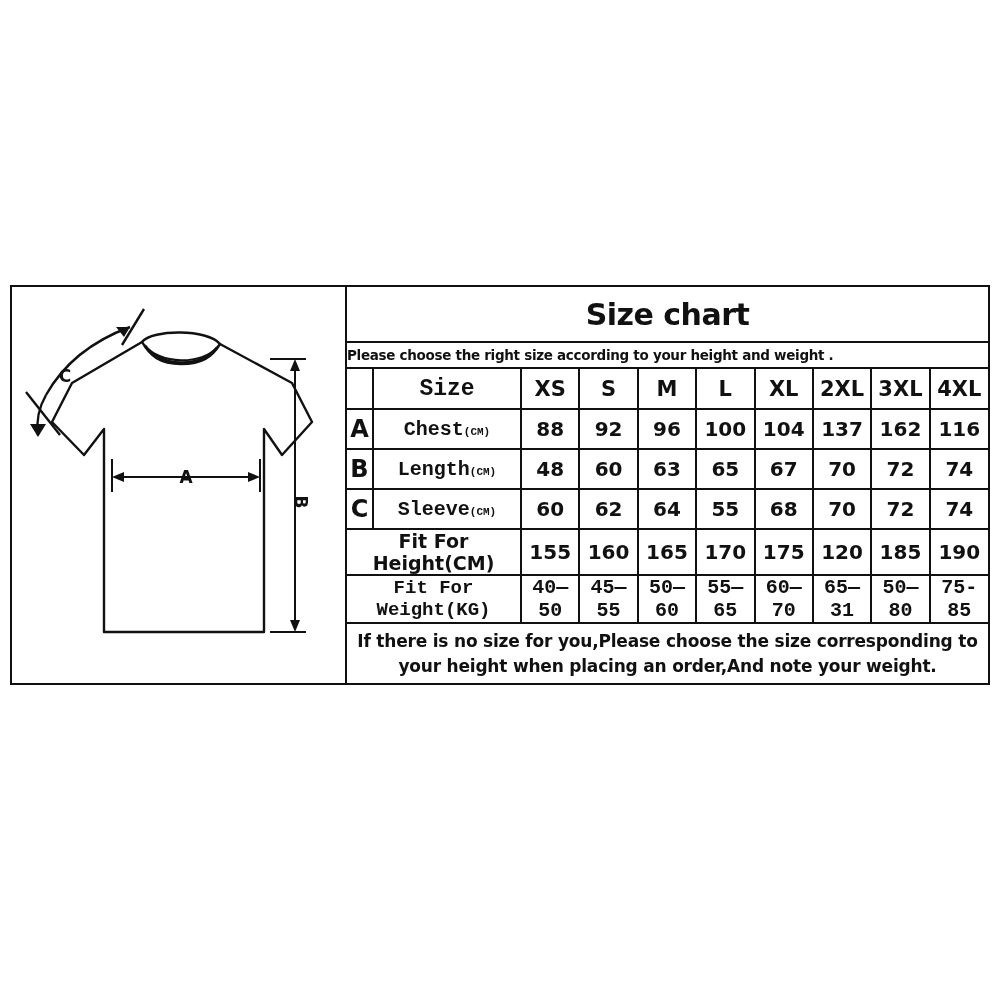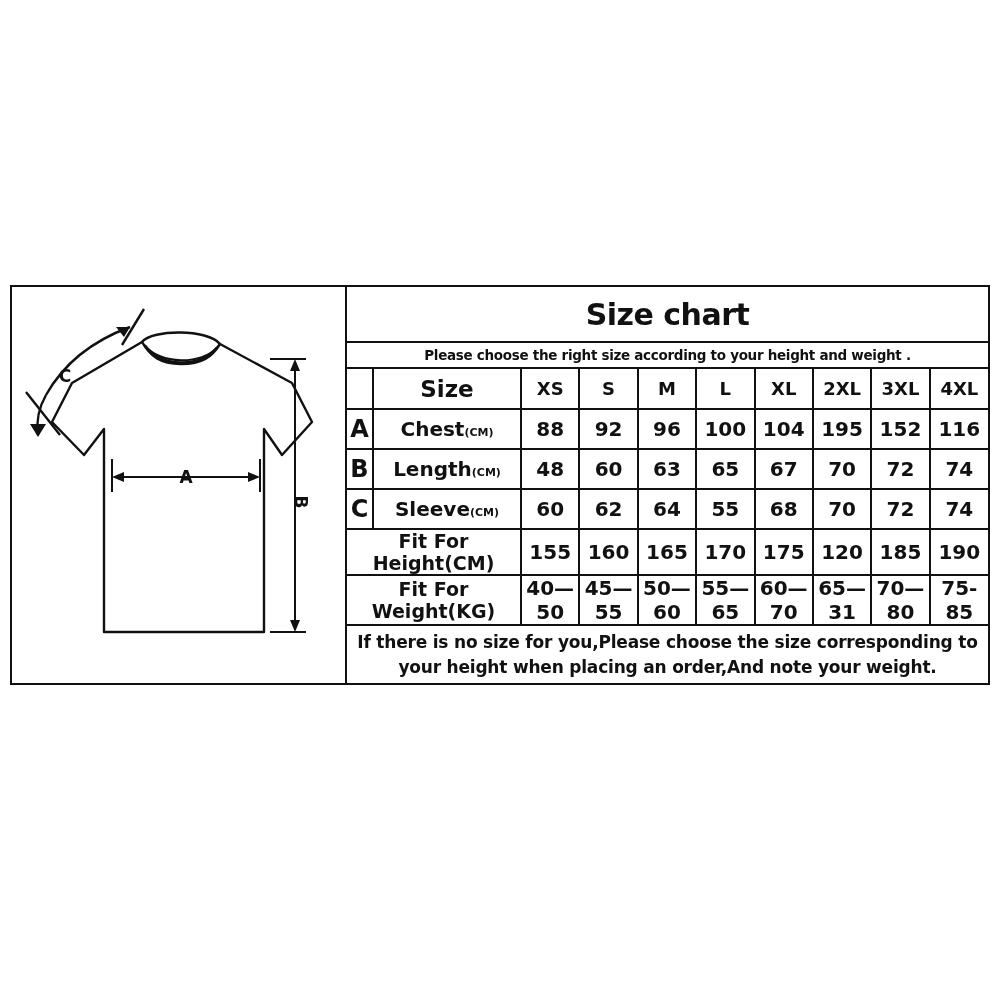--- a/index.html
+++ b/index.html
@@ -63,21 +63,21 @@
     font-size: 30px;
     font-weight: bold;
     letter-spacing: -0.5px;
     font-family: "DejaVu Sans", sans-serif;
   }
   .subtitle-row {
     height: 26px;
     border-bottom: 2px solid #111;
     display: flex;
     align-items: center;
-    justify-content: center;
+    justify-content: flex-start;
     box-sizing: border-box;
   }
   .subtitle-row .subtitle {
     font-size: 13.5px;
     font-weight: bold;
     letter-spacing: -0.3px;
   }
   table.sizes {
     border-collapse: collapse;
     width: 100%;
@@ -92,30 +92,31 @@
     vertical-align: middle;
     font-weight: bold;
     box-sizing: border-box;
   }
   table.sizes tr td:first-child,
   table.sizes tr th:first-child {
     border-left: 0;
   }
   table.sizes tr:last-child td {
     border-bottom: 0;
+    font-family: Liberation Mono, monospace;
   }
   table.sizes tr td:last-child,
   table.sizes tr th:last-child {
     border-right: 0;
   }
   .col-letter { width: 26px; font-size: 24px; }
-  .col-label  { width: 148px; }
+  .col-label  { width: 148px; font-family: Liberation Mono, monospace; }
   .hdr-row td { height: 40px; }
   .hdr-size { font-size: 23px; }
-  .hdr-val  { font-size: 18px; }
+  .hdr-val  { font-size: 21px; }
   .body-row td { height: 40px; }
   .row-label {
     font-size: 20px;
     text-align: center;
   }
   .row-label .unit {
     font-size: 11px;
     vertical-align: baseline;
   }
   .cell-val { font-size: 20px; }
@@ -217,22 +218,22 @@
         </tr>
 
         <tr class="body-row">
           <td class="col-letter">A</td>
           <td class="col-label row-label"><span>Chest</span><span class="unit">(CM)</span></td>
           <td class="cell-val">88</td>
           <td class="cell-val">92</td>
           <td class="cell-val">96</td>
           <td class="cell-val">100</td>
           <td class="cell-val">104</td>
-          <td class="cell-val">195</td>
-          <td class="cell-val">152</td>
+          <td class="cell-val">137</td>
+          <td class="cell-val">162</td>
           <td class="cell-val">116</td>
         </tr>
 
         <tr class="body-row">
           <td class="col-letter">B</td>
           <td class="col-label row-label"><span>Length</span><span class="unit">(CM)</span></td>
           <td class="cell-val">48</td>
           <td class="cell-val">60</td>
           <td class="cell-val">63</td>
           <td class="cell-val">65</td>
@@ -268,21 +269,21 @@
         </tr>
 
         <tr class="body-row">
           <td class="span-label" colspan="2"><span>Fit For Weight</span><span class="unit">(KG)</span></td>
           <td class="cell-val">40—50</td>
           <td class="cell-val">45—55</td>
           <td class="cell-val">50—60</td>
           <td class="cell-val">55—65</td>
           <td class="cell-val">60—70</td>
           <td class="cell-val">65—31</td>
-          <td class="cell-val">70—80</td>
+          <td class="cell-val">50—80</td>
           <td class="cell-val">75-85</td>
         </tr>
       </tbody>
         </table>
 
       <div class="note-row">
         <div class="note-text">If there is no size for you,Please choose the size corresponding to your height when placing an order,And note your weight.</div>
       </div>
     </div>
 

